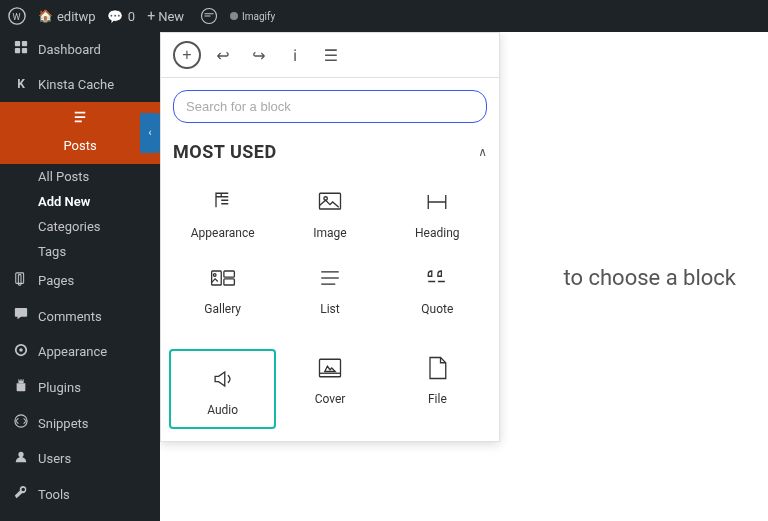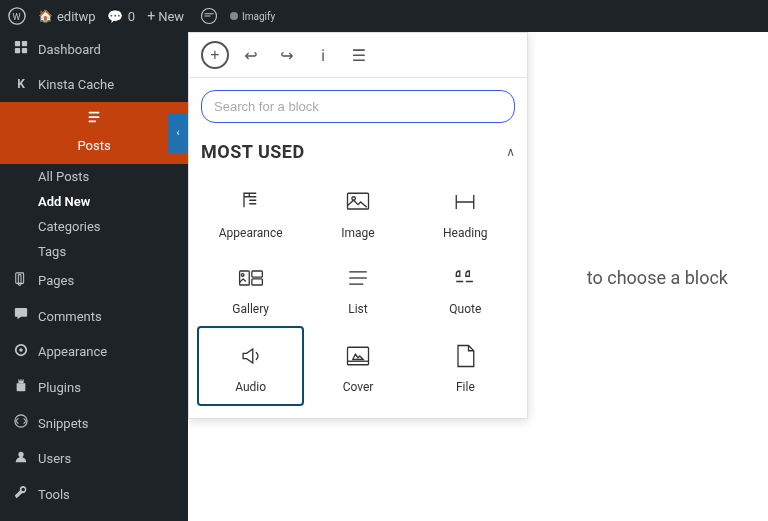--- a/index.html
+++ b/index.html
@@ -31,21 +31,21 @@
     
     .main-layout {
       display: flex;
       flex: 1;
       overflow: hidden;
     }
 
     
     .sidebar {
       background: #1d2327;
-      width: 188px;
+      width: 160px;
       flex-shrink: 0;
       overflow-y: auto;
       padding-top: 0;
     }
     .sidebar-menu {
       list-style: none;
     }
     .sidebar-item {
       display: flex;
       align-items: center;
@@ -182,41 +182,42 @@
       display: flex;
       flex-direction: column;
       align-items: center;
       justify-content: center;
       padding: 14px 8px 10px;
       cursor: pointer;
       border-radius: 4px;
       gap: 6px;
     }
     .block-item.selected {
-      border: 2px solid #0c4a6e;
+      border: 2px solid #14b8a6;
       border-radius: 4px;
+      margin-top: 23px;
     }
     .block-icon {
       font-size: 24px;
       color: #333;
       line-height: 1;
     }
     .block-label {
       font-size: 12px;
       color: #333;
       text-align: center;
     }
 
     
     .choose-block-text {
       position: absolute;
       top: 50%;
-      right: 40px;
+      right: 32px;
       transform: translateY(-50%);
-      font-size: 18px;
+      font-size: 22px;
       color: #555;
     }
 
     
     .arrow-annotation {
       position: absolute;
       top: 100px;
       left: 200px;
       width: 160px;
       height: 120px;

